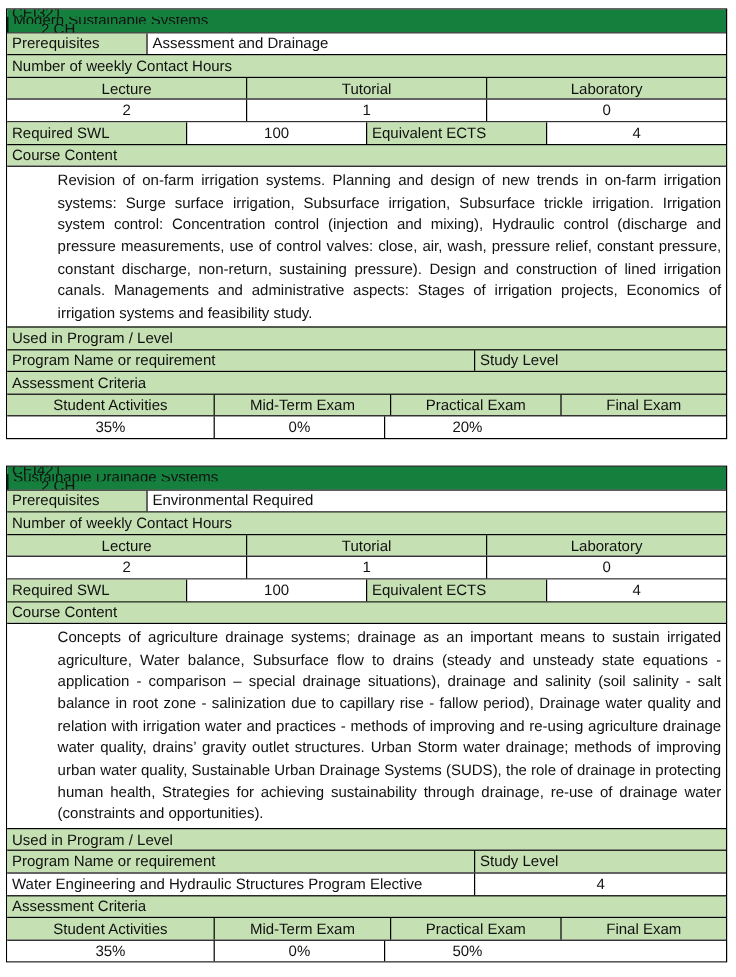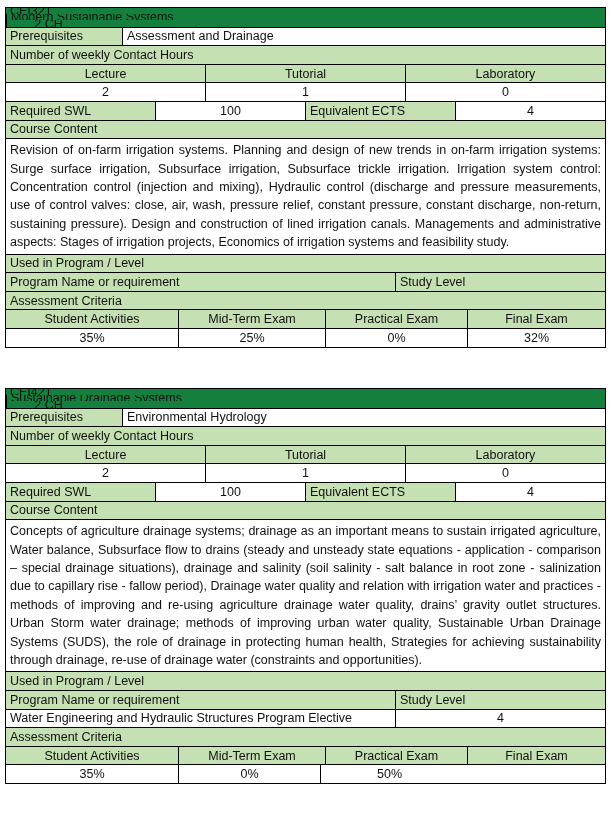--- a/index.html
+++ b/index.html
@@ -7,21 +7,21 @@
   .course { position:absolute; left:5px; width:601px; border:1px solid #000; box-sizing:border-box; }
   .row { display:flex; border-top:1px solid #000; box-sizing:border-box; }
   .row:first-child { border-top:none; }
   .cell { box-sizing:border-box; border-left:1px solid #000; padding:0 4px; white-space:nowrap; overflow:hidden; display:flex; align-items:center; }
   .cell:first-child { border-left:none; }
   .c { justify-content:center; }
   .blue { background:#15803d;flex-direction:column; }
   .green { background:#c5e0b3; }
   .white { background:#ffffff; }
   .h18 { height:18.6px; }
-  .content { padding:2px 4px 2px 4px; text-align:justify; line-height:18.4px; font-size:12.5px; white-space:normal; display:block; }
+  .content { padding:2px 4px 2px 4px; text-align:justify; line-height:18.4px; font-size:12.5px; white-space:normal; display:block;margin-left:38px; }
 </style>
 </head>
 <body>
 
 <div class="course" style="top:7px;">
   <div class="row blue h18">
     <div class="cell" style="width:116px;">CEI321</div>
     <div class="cell" style="width:399px;">Modern Sustainable Systems</div>
     <div class="cell c" style="width:84px;">2 CH</div>
   </div>
@@ -65,35 +65,34 @@
     <div class="cell" style="width:599px;">Assessment Criteria</div>
   </div>
   <div class="row green h18">
     <div class="cell c" style="width:172px;">Student Activities</div>
     <div class="cell c" style="width:147px;">Mid-Term Exam</div>
     <div class="cell c" style="width:142px;">Practical Exam</div>
     <div class="cell c" style="width:138px;">Final Exam</div>
   </div>
   <div class="row white h18">
     <div class="cell c" style="width:172px;">35%</div>
-    <div class="cell c" style="width:147px;">25%</div>
     <div class="cell c" style="width:142px;">0%</div>
-    <div class="cell c" style="width:138px;">32%</div>
+    <div class="cell c" style="width:138px;">20%</div>
   </div>
 </div>
 
 <div class="course" style="top:388px;">
   <div class="row blue h18">
     <div class="cell" style="width:116px;">CEI421</div>
     <div class="cell" style="width:399px;">Sustainable Drainage Systems</div>
     <div class="cell c" style="width:84px;">2 CH</div>
   </div>
   <div class="row h18">
     <div class="cell green" style="width:116px;">Prerequisites</div>
-    <div class="cell white" style="width:483px;">Environmental Hydrology</div>
+    <div class="cell white" style="width:483px;">Environmental Required</div>
   </div>
   <div class="row green h18">
     <div class="cell" style="width:599px;">Number of weekly Contact Hours</div>
   </div>
   <div class="row green h18">
     <div class="cell c" style="width:199px;">Lecture</div>
     <div class="cell c" style="width:200px;">Tutorial</div>
     <div class="cell c" style="width:200px;">Laboratory</div>
   </div>
   <div class="row white h18">

